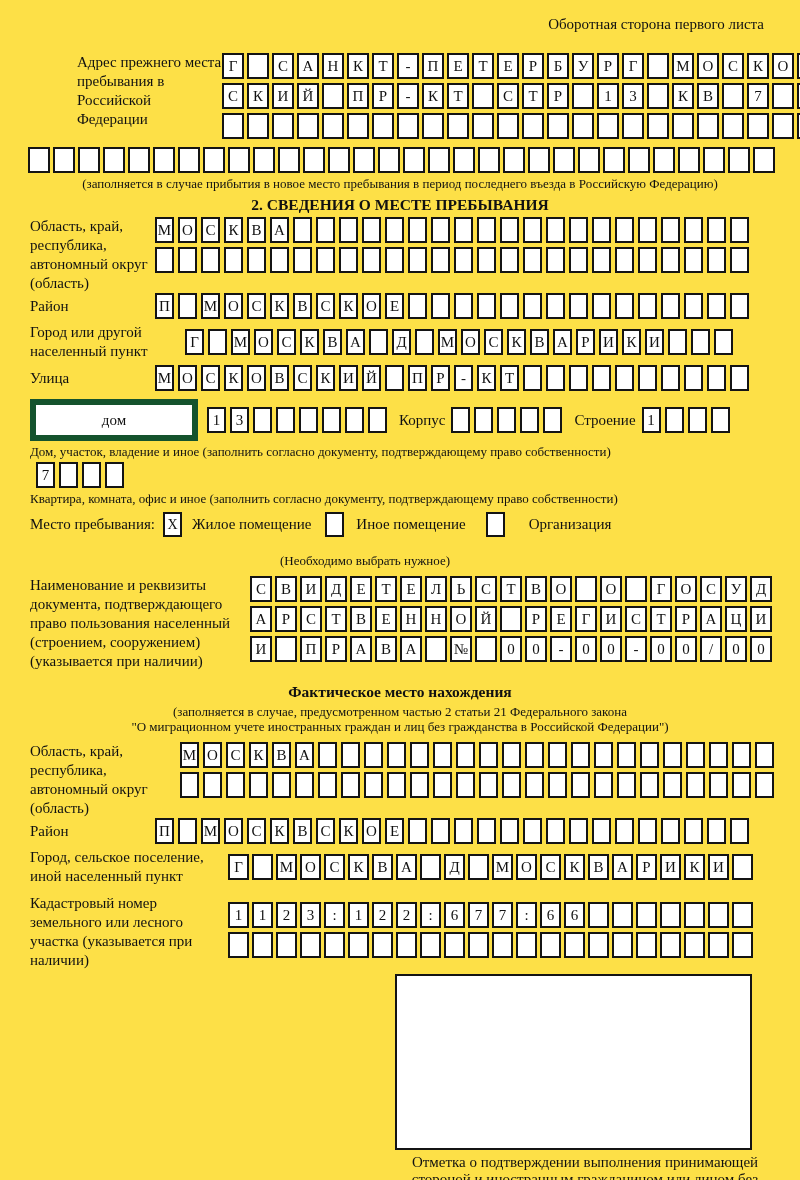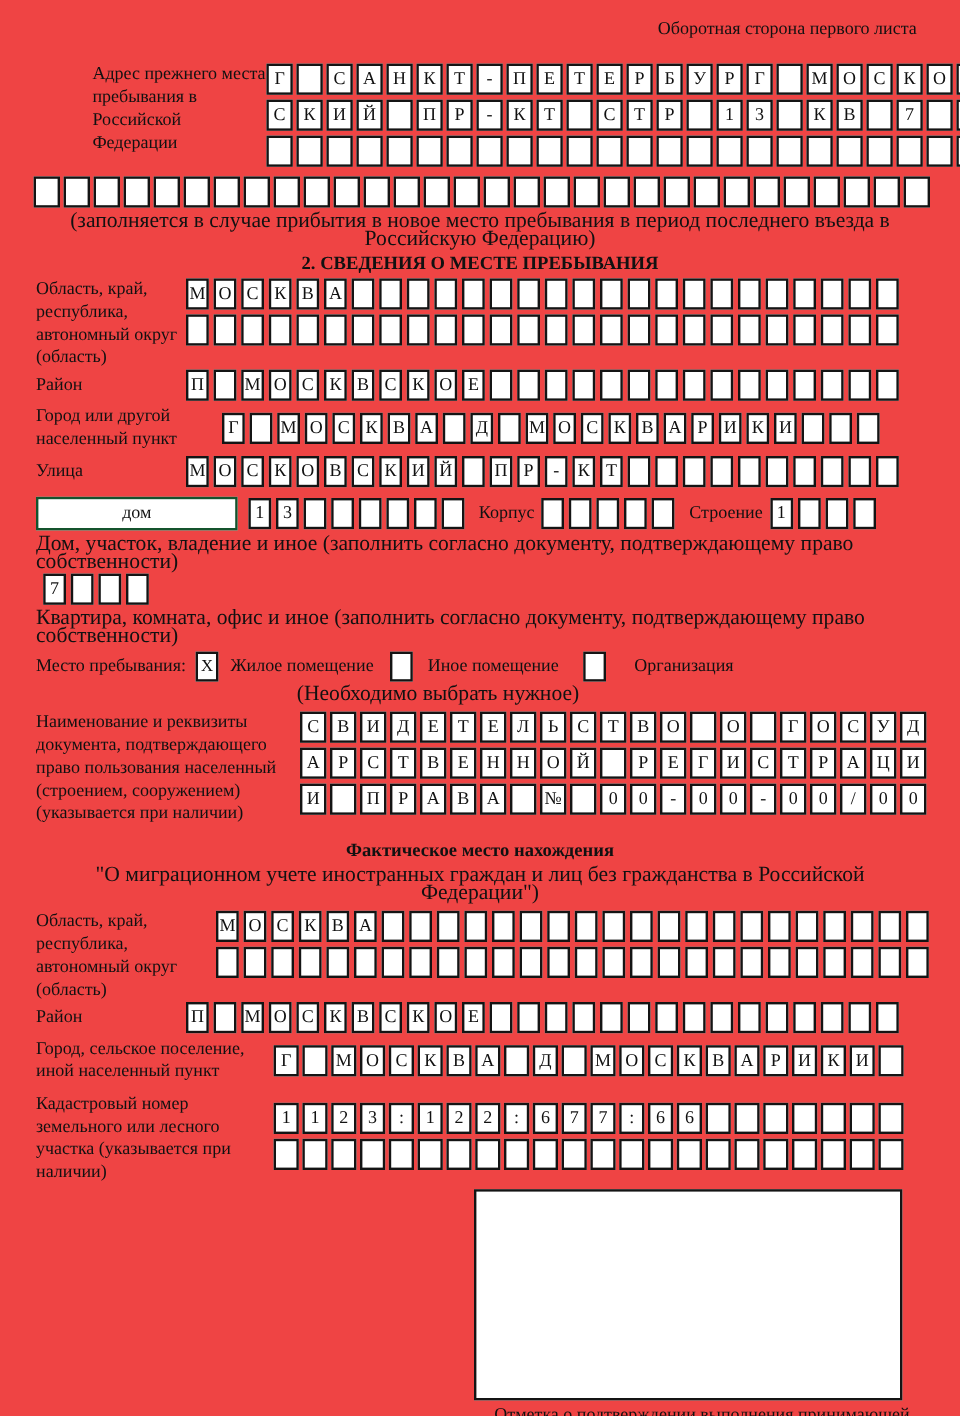--- a/index.html
+++ b/index.html
@@ -1,42 +1,42 @@
 <!DOCTYPE html>
 <html lang="ru"><head>
 <meta charset="utf-8">
 <style>
   html,body{margin:0;padding:0;background:#fff;}
   .page{
     width:800px;height:1180px;box-sizing:border-box;
     padding:16px 30px 0 30px;overflow:hidden;
     font-family:"Liberation Serif","DejaVu Serif",serif;
-    color:#111;background:#ef4444;position:relative;
+    color:#111;background:#fde047;position:relative;
   }
   .header-note{text-align:right;font-size:15px;padding-right:6px;margin-bottom:20px;}
   .frow{display:flex;align-items:flex-start;}
   .frow.vcenter{align-items:center;}
   .label{font-size:15px;line-height:19px;flex:none;}
   .w145{width:145px;margin-left:47px;} .w125{width:125px;} .w155{width:155px;}
   .w150{width:150px;} .w198{width:198px;} .w220{width:220px;}
   .vstack>*{margin-bottom:4px;}
   .cells{display:flex;flex:none;}
   .cells .cell{
     height:26px;border:2px solid #141414;box-sizing:border-box;flex:none;
     display:flex;align-items:center;justify-content:center;
     font-size:15px;background:#fff;
   }
   .cells-a .cell{width:22px;margin-right:3px;}
   .cells-b .cell{width:19px;margin-right:4px;}
   .cells-c .cell{width:21px;margin-right:3px;}
-  .note{font-size:18px;line-height:15px;}
+  .note{font-size:13px;line-height:15px;}
   .note.center{text-align:center;}
   .sec-title{font-size:15.5px;font-weight:bold;text-align:center;margin-top:5px;margin-bottom:3px;}
   .named-box{
-    border:2px solid #14532d;height:28px;box-sizing:border-box;flex:none;
+    border:6px solid #14532d;height:42px;box-sizing:border-box;flex:none;
     display:flex;align-items:center;justify-content:center;font-size:15px;background:#fff;
   }
   .cbox{
     width:19px;height:25px;border:2px solid #141414;box-sizing:border-box;flex:none;
     display:flex;align-items:center;justify-content:center;font-size:14px;background:#fff;
   }
   .inline-label{font-size:15px;flex:none;}
   .stamp-box{border:2px solid #141414;box-sizing:border-box;background:#fff;}
   .mt3{margin-top:3px;} .mt4{margin-top:4px;} .mt6{margin-top:6px;} .mt8{margin-top:8px;}
   .mt12{margin-top:12px;}
@@ -365,21 +365,21 @@
 
   <div class="frow vcenter mt6">
     <div class="inline-label">Место пребывания:</div>
     <div class="cbox" style="margin-left:8px;">X</div>
     <div class="inline-label" style="margin-left:10px;">Жилое помещение</div>
     <div class="cbox" style="margin-left:14px;"></div>
     <div class="inline-label" style="margin-left:12px;">Иное помещение</div>
     <div class="cbox" style="margin-left:20px;"></div>
     <div class="inline-label" style="margin-left:24px;">Организация</div>
   </div>
-  <div class="note center" style="margin-left:170px;width:330px;margin-top:2px;">(Необходимо выбрать нужное)</div>
+  <div class="note center" style="margin-left:170px;width:330px;margin-top:16px;">(Необходимо выбрать нужное)</div>
 
   <div class="frow mt8">
     <div class="label w220">Наименование и реквизиты документа, подтверждающего право пользования населенный (строением, сооружением) (указывается при наличии)</div>
     <div class="vstack">
       <div class="cells cells-a">
           <span class="cell">С</span>
           <span class="cell">В</span>
           <span class="cell">И</span>
           <span class="cell">Д</span>
           <span class="cell">Е</span>
@@ -443,20 +443,21 @@
           <span class="cell">0</span>
           <span class="cell">0</span>
           <span class="cell">/</span>
           <span class="cell">0</span>
           <span class="cell">0</span>
         </div>
     </div>
   </div>
 
   <div class="sec-title mt12">Фактическое место нахождения</div>
+  <div class="note center">(заполняется в случае, предусмотренном частью 2 статьи 21 Федерального закона</div>
   <div class="note center">"О миграционном учете иностранных граждан и лиц без гражданства в Российской Федерации")</div>
 
   <div class="frow mt8">
     <div class="label w150">Область, край, республика, автономный округ (область)</div>
     <div class="vstack">
       <div class="cells cells-b">
           <span class="cell">М</span>
           <span class="cell">О</span>
           <span class="cell">С</span>
           <span class="cell">К</span>

